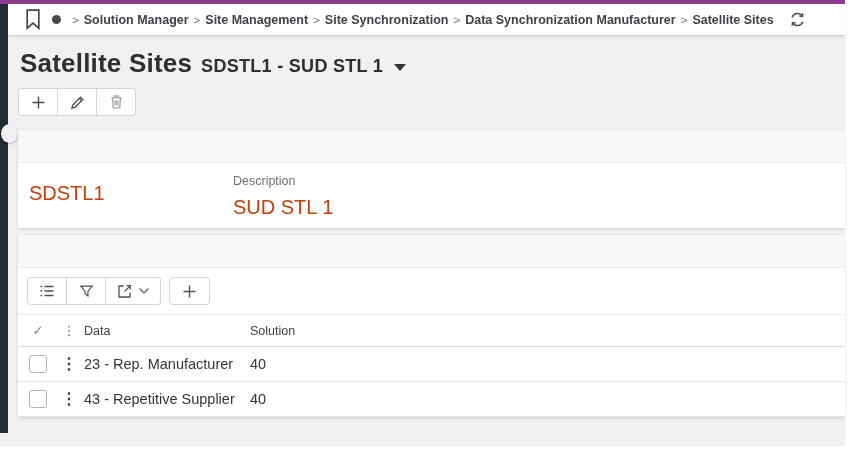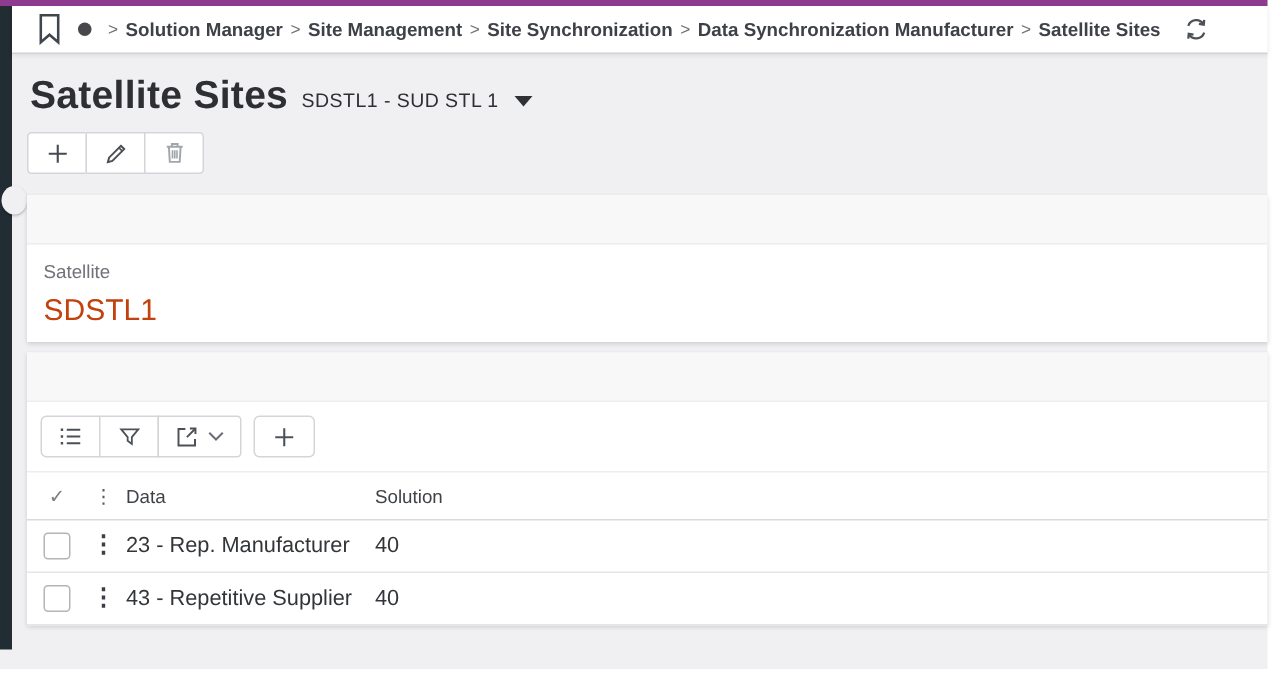--- a/index.html
+++ b/index.html
@@ -18,21 +18,21 @@
     display:flex;align-items:center;}
   .bookmark{margin-left:17px;display:flex;align-items:center;cursor:pointer;}
   .statusdot{width:9px;height:9px;border-radius:50%;background:#47474c;margin-left:11px;}
   .crumbs{display:flex;align-items:center;margin-left:6px;font-size:12.5px;color:#3e4147;white-space:nowrap;}
   .crumb{cursor:pointer;font-weight:bold;}
   .crumb-sep{color:#6d7177;margin:0 5px;font-size:11.5px;}
   .refresh{margin-left:15px;display:flex;align-items:center;cursor:pointer;}
   
   .title-row{position:absolute;left:20px;top:48px;display:flex;align-items:center;}
   .page-title{font-size:26px;font-weight:bold;color:#2d2f33;letter-spacing:.2px;}
-  .context{margin-left:9px;margin-top:6px;font-size:13px;font-weight:normal;color:#2d2f33;
+  .context{margin-left:9px;margin-top:6px;font-size:18px;font-weight:bold;color:#2d2f33;
     letter-spacing:.3px;cursor:pointer;}
   .caret-down{margin-left:11px;margin-top:8px;width:0;height:0;border-left:6px solid transparent;
     border-right:6px solid transparent;border-top:7px solid #2f3134;cursor:pointer;}
   
   .btn{background:#fff;border:1px solid #d5d5d9;height:28px;display:flex;align-items:center;
     justify-content:center;cursor:pointer;box-sizing:border-box;}
   .btn + .btn{margin-left:-1px;}
   .group{display:flex;}
   .group .btn:first-child{border-radius:3px 0 0 3px;}
   .group .btn:last-child{border-radius:0 3px 3px 0;}
@@ -135,22 +135,25 @@
           <path d="M6 6.2v5.4M7.5 6.2v5.4M9 6.2v5.4" stroke="#a2a6ab" stroke-width="1.1"></path>
         </svg>
       </span>
     </button>
   </div>
 
   <section class="card form-card">
     <div class="card-band"></div>
     <div class="form-body">
       <div class="field">
-        <div class="field-label">Satellite</div>
         <div class="field-value">SDSTL1</div>
+      </div>
+      <div class="field">
+        <div class="field-label">Description</div>
+        <div class="field-value">SUD STL 1</div>
       </div>
     </div>
   </section>
 
   <section class="card table-card">
     <div class="card-band"></div>
 
     <div class="grid-toolbar">
       <div class="group">
         <button class="btn seg1">

